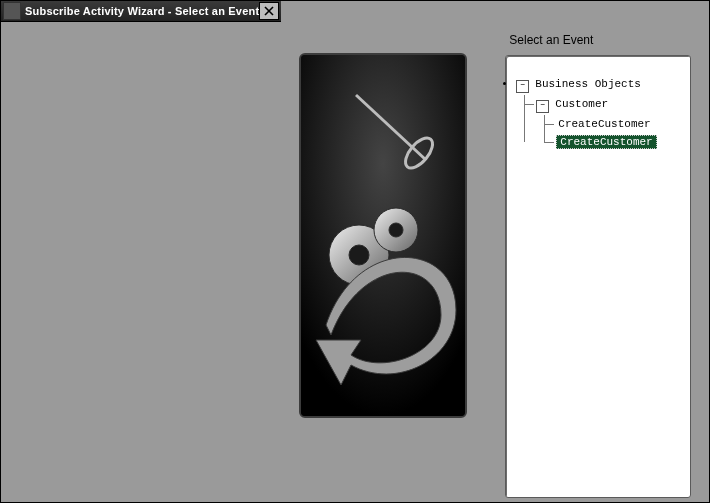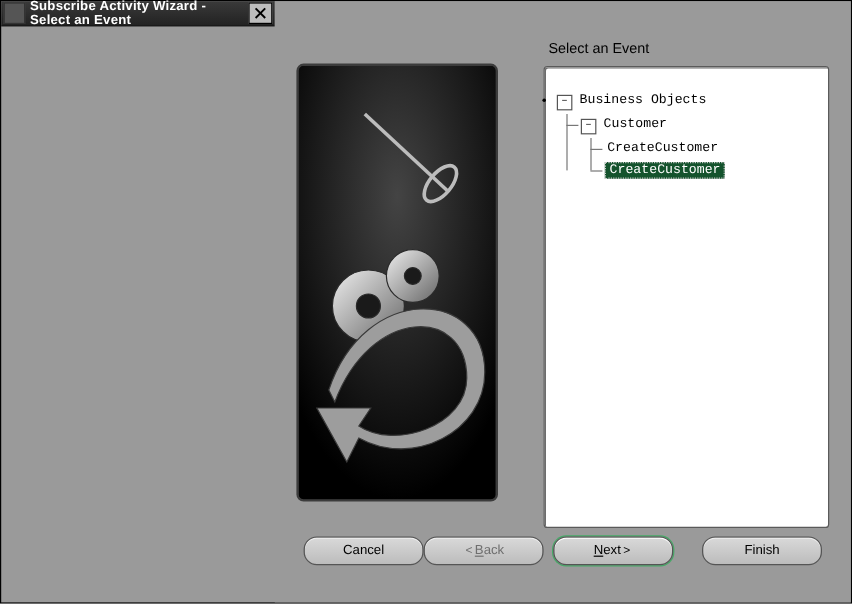--- a/index.html
+++ b/index.html
@@ -2,21 +2,21 @@
 <html><head>
 <meta charset="utf-8">
 <style>
   html,body{margin:0;padding:0;width:710px;height:503px;overflow:hidden;font-family:Tahoma,Arial,sans-serif;font-size:11px;background:#9a9a9a;}
   .window{width:710px;height:503px;display:flex;flex-direction:row;border:1px solid #000;box-sizing:border-box;}
   .titlebar{height:20px;background:linear-gradient(#3a3a3a,#222);color:#fff;display:flex;align-items:center;padding:0 2px;border-bottom:1px solid #000;}
   .titlebar-icon{width:16px;height:16px;background:#555;border:1px solid #333;margin-right:4px;display:inline-block;}
   .titlebar-text{flex:1;font-weight:bold;font-size:11px;letter-spacing:.2px;}
   .close-btn{width:18px;height:16px;background:#bdbdbd;border:1px solid #000;display:flex;align-items:center;justify-content:center;}
   .close-btn svg{width:10px;height:10px;}
-  .body{flex:1;background:#9a9a9a;padding:28px 18px 24px 18px;display:flex;flex-direction:column;box-sizing:border-box;}
+  .body{flex:1;background:#9a9a9a;padding:28px 18px 4px 18px;display:flex;flex-direction:column;box-sizing:border-box;}
   .content-row{flex:1;display:flex;}
   .side-image{width:168px;height:365px;border:2px solid #3c3c3c;border-radius:6px;background:#111;box-sizing:border-box;position:relative;overflow:hidden;margin-top:24px;}
   .side-image svg{position:absolute;top:0;left:0;}
   .right-pane{flex:1;margin-left:38px;display:flex;flex-direction:column;}
   .heading{font-size:12px;color:#000;margin:4px 0 8px 4px;}
   .tree-box{flex:1;background:#fff;border:1px solid #5a5a5a;border-radius:3px;box-shadow:inset 1px 1px 0 #6d6d6d;padding:8px 10px;box-sizing:border-box;height:352px;}
   .tree{font-size:11px;color:#000;line-height:18px;}
   .tree ul{list-style:none;margin:2px;padding-left:18px;}
   .tree li{position:relative;}
   .tree li::before{content:"";position:absolute;top:9px;left:-12px;width:10px;border-top:1px solid #777;}
@@ -103,35 +103,15 @@
                   </ul>
                 </li>
               </ul>
             </li>
           </ul>
         </div>
       </div>
 
     </div>
 
-    <div class="footer">
-      <div class="btn">
-        <span>Cancel</span>
-      </div>
-      <div class="spacer"></div>
-      <div class="btn-group">
-        <div class="btn disabled">
-          <span class="chev">&lt;</span>
-          <span class="underline-first">Back</span>
-        </div>
-        <div class="btn default">
-          <span class="underline-first">Next</span>
-          <span class="chev">&gt;</span>
-        </div>
-      </div>
-      <div style="width:24px"></div>
-      <div class="btn">
-        <span>Finish</span>
-      </div>
-    </div>
   </div>
 
 </div>
 
 </body></html>

